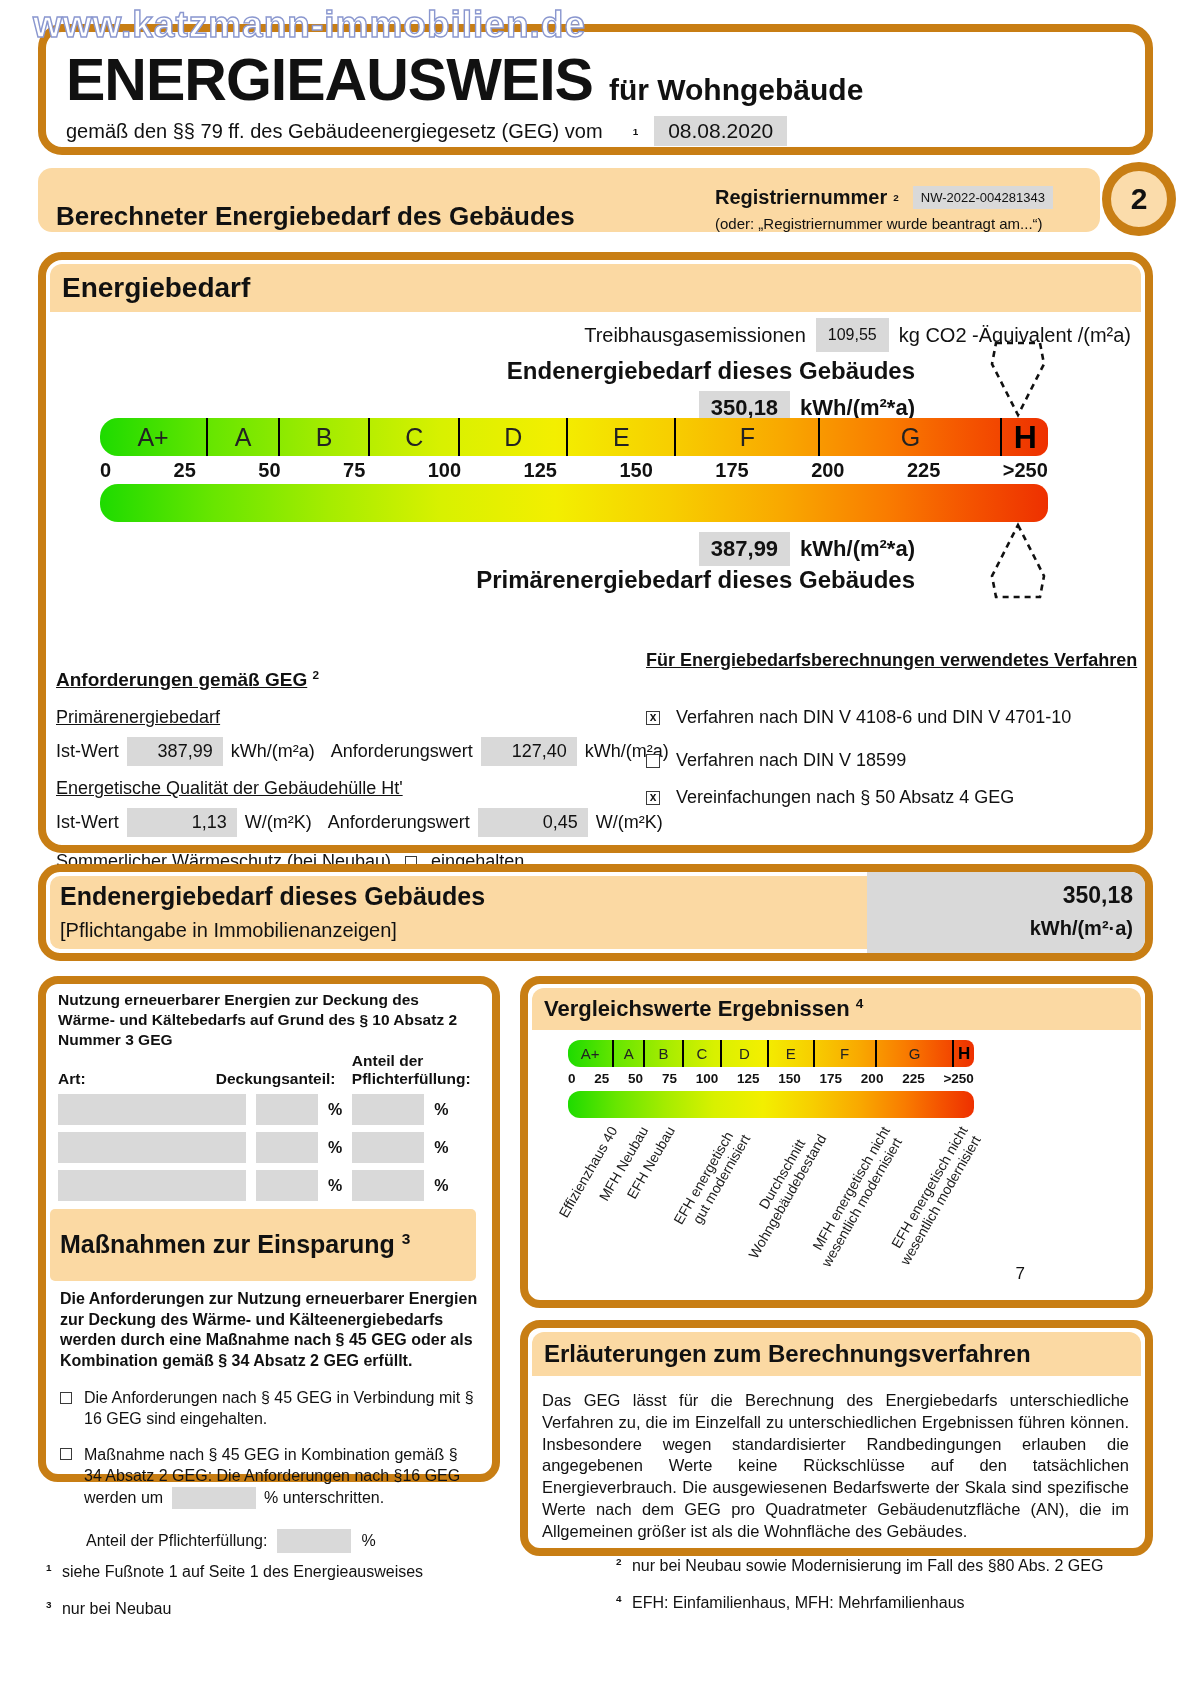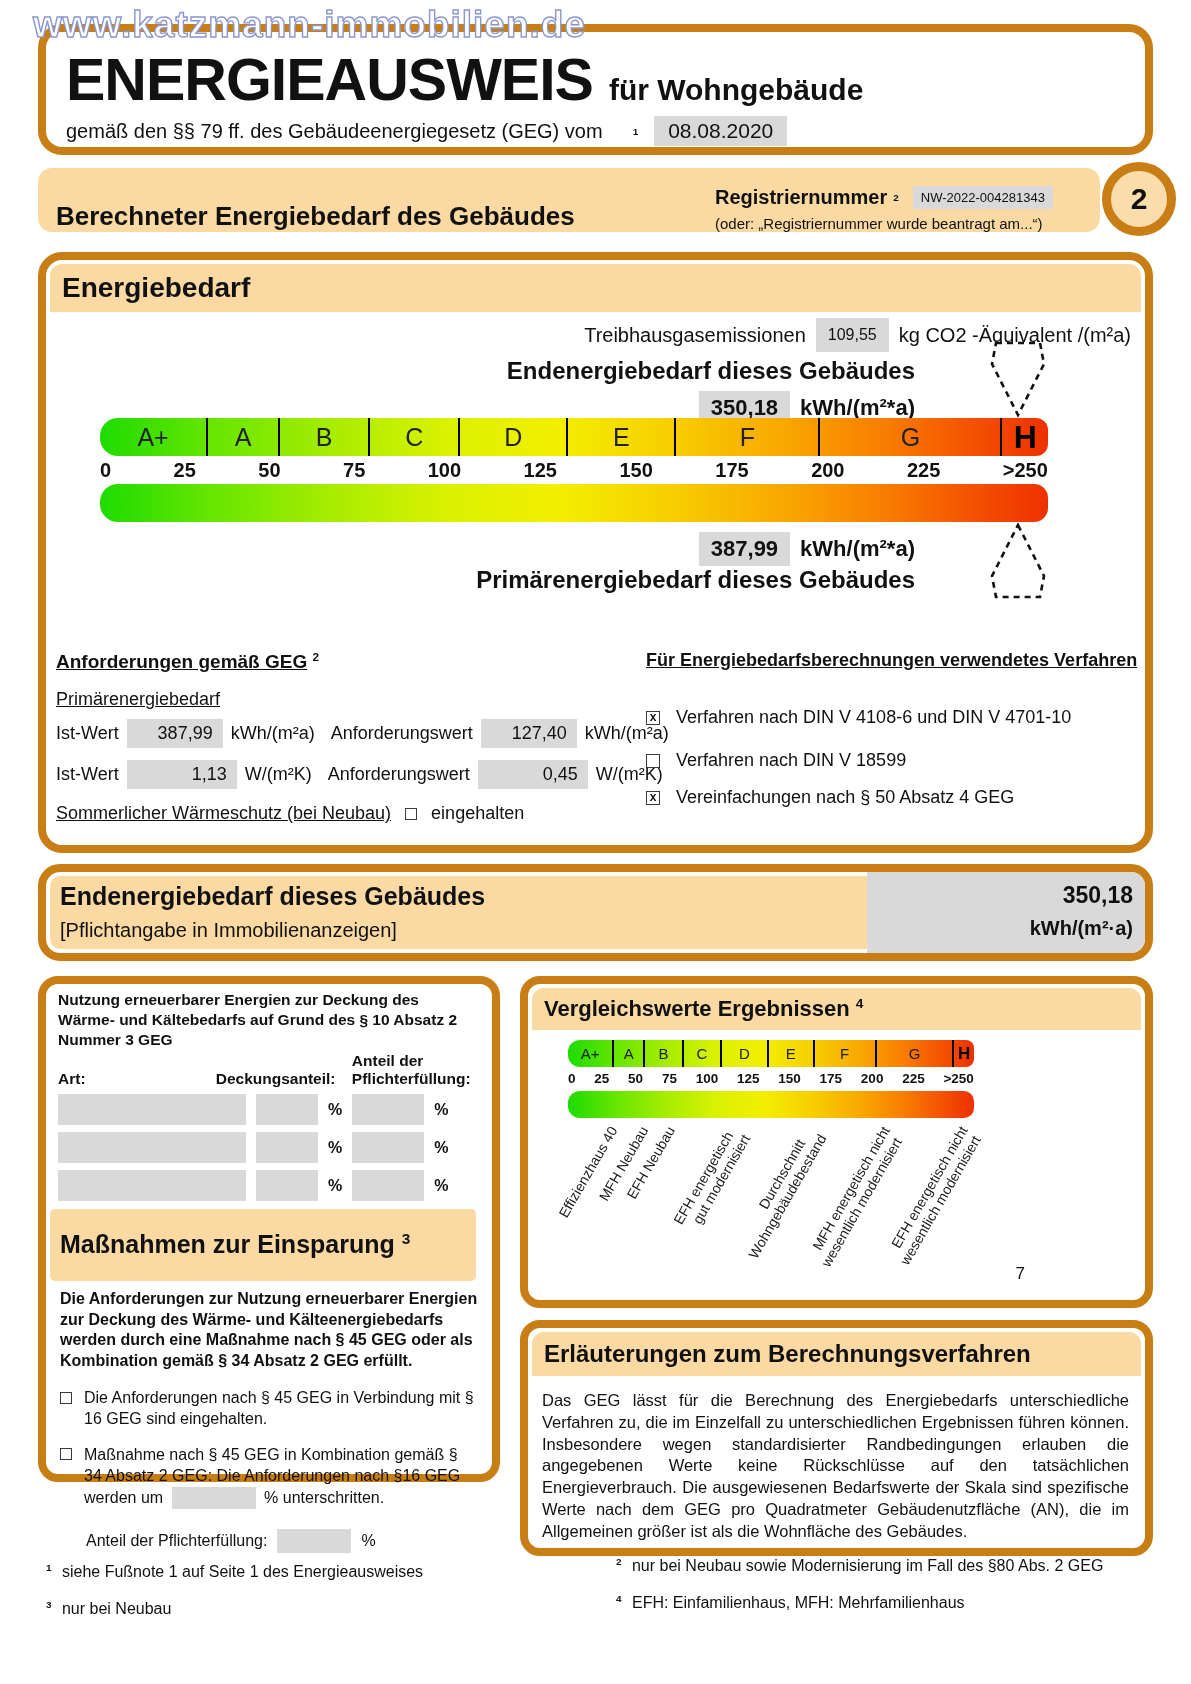--- a/index.html
+++ b/index.html
@@ -140,35 +140,36 @@
   <div class="valrow" style="position:absolute; top:272px; right:230px; font-size:22px; font-weight:bold;">
     <span class="graybox" style="padding:4px 12px;">387,99</span>
     <span>kWh/(m²*a)</span>
   </div>
   <div style="position:absolute; top:306px; right:230px; font-size:24px; font-weight:bold;">Primärenergiebedarf dieses Gebäudes</div>
 
   <svg style="position:absolute; top:262px; right:96px;" width="62" height="78" viewBox="0 0 62 78">
     <path d="M31 3 L57 54 L53 75 H9 L5 54 Z" fill="#ffffff" stroke="#111" stroke-width="2.6" stroke-dasharray="6 5"></path>
   </svg>
 
-  <div style="position:absolute; left:10px; top:390px; width:558px; font-size:18px;">
+  <div style="position:absolute; left:10px; top:408px; width:558px; font-size:18px;">
     <div style="font-size:19px; font-weight:bold; margin-bottom:16px;">
       <span class="u">Anforderungen gemäß GEG</span>
       <span class="sup">2</span>
     </div>
     <div class="u" style="margin-bottom:9px;">Primärenergiebedarf</div>
     <div class="valrow" style="margin-bottom:12px; gap:8px;">
       <span>Ist-Wert</span>
       <span class="graybox" style="padding:4px 10px; min-width:96px; text-align:right;">387,99</span>
       <span>kWh/(m²a)</span>
       <span style="width:14px;"></span>
       <span>Anforderungswert</span>
       <span class="graybox" style="padding:4px 10px; min-width:96px; text-align:right;">127,40</span>
       <span>kWh/(m²a)</span>
     </div>
+    <div class="u" style="margin-bottom:9px;">Energetische Qualität der Gebäudehülle Ht'</div>
     <div class="valrow" style="margin-bottom:14px; gap:8px;">
       <span>Ist-Wert</span>
       <span class="graybox" style="padding:4px 10px; min-width:110px; text-align:right;">1,13</span>
       <span>W/(m²K)</span>
       <span style="width:14px;"></span>
       <span>Anforderungswert</span>
       <span class="graybox" style="padding:4px 10px; min-width:110px; text-align:right;">0,45</span>
       <span>W/(m²K)</span>
     </div>
     <div class="valrow" style="gap:14px;">

